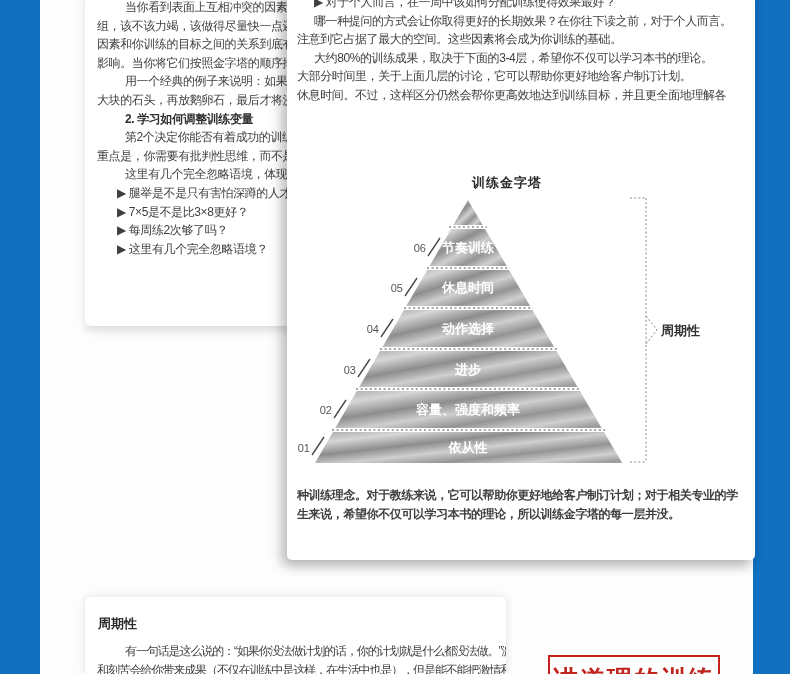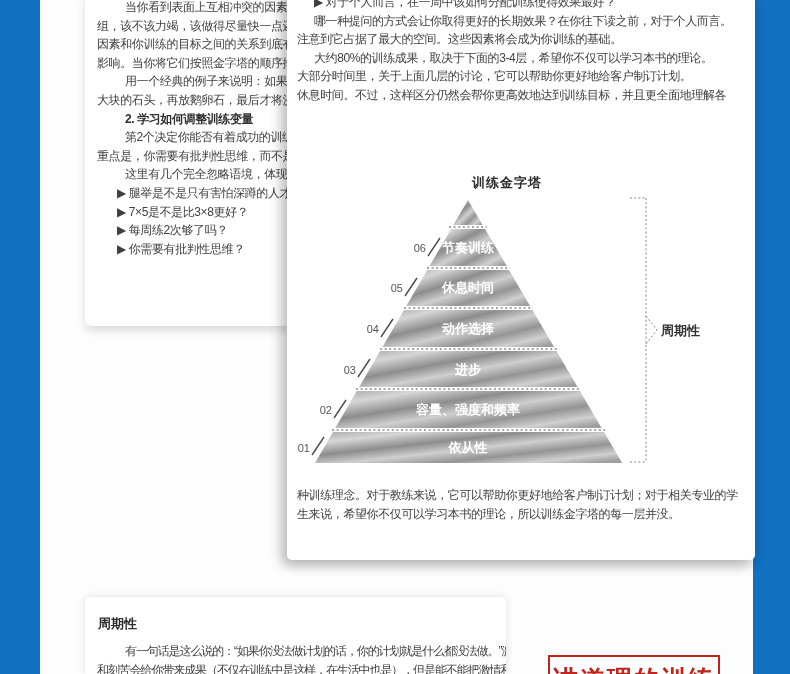--- a/index.html
+++ b/index.html
@@ -36,21 +36,21 @@
     border-radius:0 0 5px 5px;
     box-shadow:-7px 5px 12px rgba(0,0,0,.20),0 7px 12px rgba(0,0,0,.12);
   }
   .rp-text{position:absolute;left:10px;top:5px;width:448px;overflow:hidden;}
   .rp-text .t-line.indent{padding-left:17px;}
   .pyramid-title{
     position:absolute;left:10px;top:186px;width:420px;text-align:center;
     font-size:13px;font-weight:bold;color:#2c2c2c;letter-spacing:1px;
   }
   .pyramid-svg{position:absolute;left:3px;top:197px;}
-  .rp-caption{position:absolute;left:10px;top:498px;width:448px;}
+  .rp-caption{position:absolute;left:10px;top:498px;width:448px;font-weight:bold;}
 
   
   .bottom-page{
     left:85px;top:597px;width:421px;height:77px;z-index:1;
     border-radius:5px 5px 0 0;
     box-shadow:0 0 8px rgba(0,0,0,.12);
   }
   .bp-heading{
     position:absolute;left:13px;top:18px;
     font-size:13px;font-weight:bold;color:#2c2c2c;
@@ -86,21 +86,21 @@
       <div class="t-line">影响。当你将它们按照金字塔的顺序排序</div>
       <div class="t-line indent">用一个经典的例子来说明：如果你想</div>
       <div class="t-line">大块的石头，再放鹅卵石，最后才将沙子</div>
       <div class="t-line indent bold">2. 学习如何调整训练变量</div>
       <div class="t-line indent">第2个决定你能否有着成功的训练计划</div>
       <div class="t-line">重点是，你需要有批判性思维，而不是健</div>
       <div class="t-line indent">这里有几个完全忽略语境，体现“非</div>
       <div class="t-line bullet">▶ 腿举是不是只有害怕深蹲的人才会</div>
       <div class="t-line bullet">▶ 7×5是不是比3×8更好？</div>
       <div class="t-line bullet">▶ 每周练2次够了吗？</div>
-      <div class="t-line bullet">▶ 你需要有批判性思维？</div>
+      <div class="t-line bullet">▶ 这里有几个完全忽略语境？</div>
     </div>
   </div>
 
   <div class="page right-page">
     <div class="rp-text">
       <div class="t-line indent">▶ 对于个人而言，在一周中该如何分配训练使得效果最好？</div>
       <div class="t-line indent">哪一种提问的方式会让你取得更好的长期效果？在你往下读之前，对于个人而言。</div>
       <div class="t-line">注意到它占据了最大的空间。这些因素将会成为你训练的基础。</div>
       <div class="t-line indent">大约80%的训练成果，取决于下面的3-4层，希望你不仅可以学习本书的理论。</div>
       <div class="t-line">大部分时间里，关于上面几层的讨论，它可以帮助你更好地给客户制订计划。</div>

